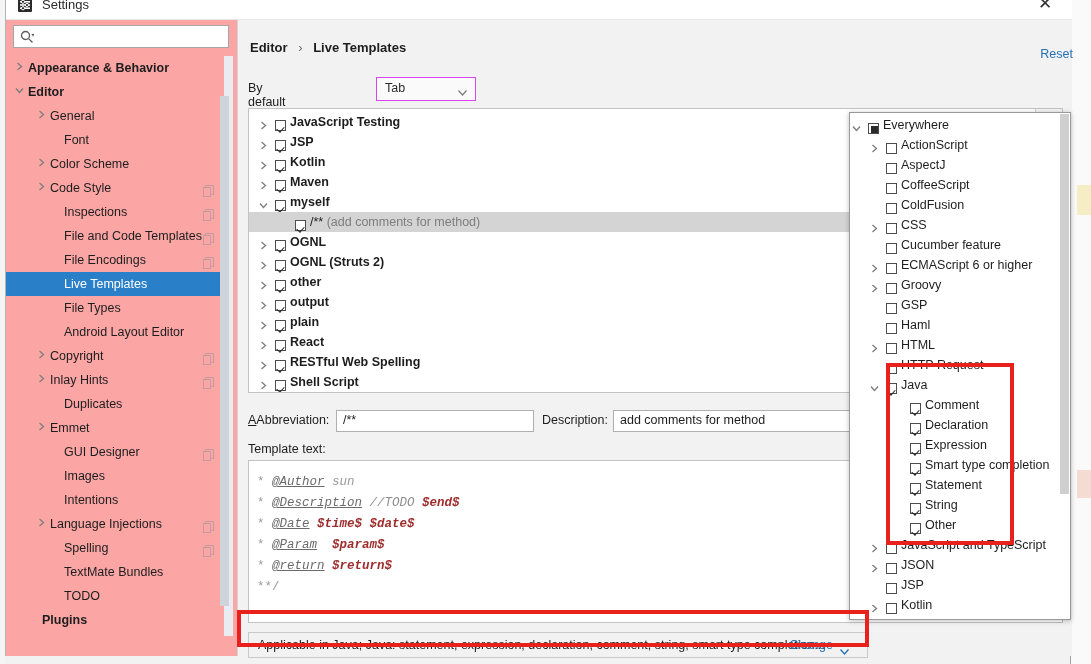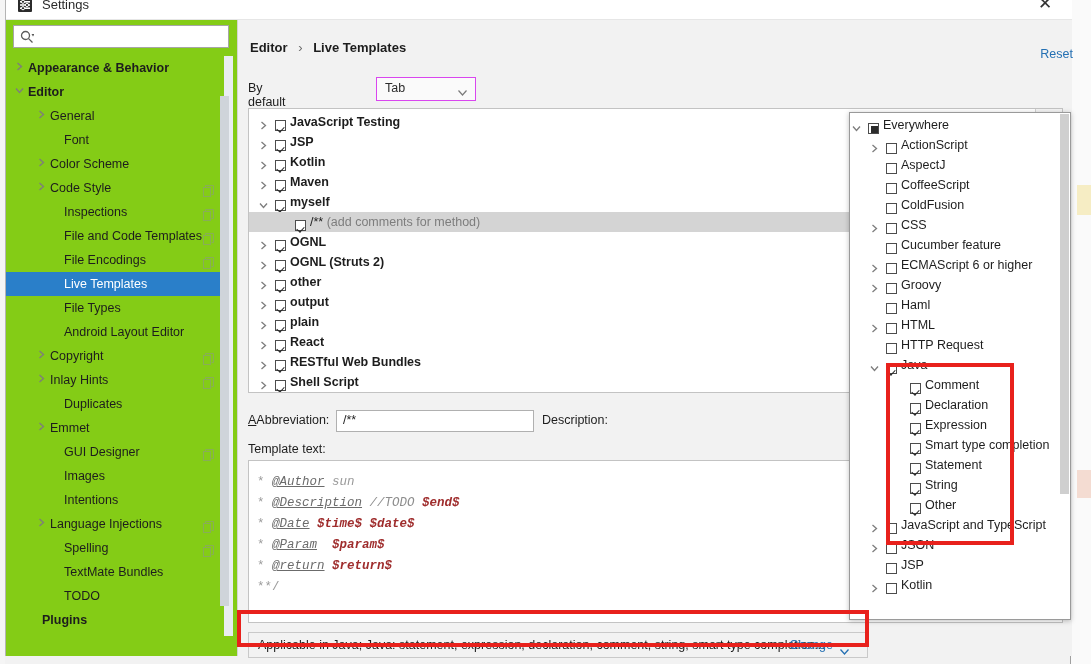--- a/index.html
+++ b/index.html
@@ -26,21 +26,21 @@
   .titlebar { position:absolute; left:0; top:0; width:1066px; height:20px; background:#ffffff;
               border-bottom:1px solid #e6e6e6; }
   .titlebar .ico { position:absolute; left:10px; top:-4px; width:18px; height:18px; background:#ffffff;
                    display:flex; align-items:center; justify-content:center; }
   .titlebar .ico svg { display:block; }
   .titlebar .title { position:absolute; left:36px; top:-3px; font-size:13px; color:#2b2b2b; }
   .titlebar .close { position:absolute; right:16px; top:-6px; width:22px; height:20px;
                      font-size:17px; line-height:20px; text-align:center; color:#333; cursor:default; }
 
   
-  .leftcol { position:absolute; left:0; top:20px; width:231px; height:636px; background:#84cc16; }
+  .leftcol { position:absolute; left:0; top:20px; width:231px; height:636px; background:#fca5a5; }
   .searchwrap { position:absolute; left:7px; top:5px; width:216px; height:23px; background:#ffffff;
                 border:1px solid #a6a6a6; }
   .searchwrap .magnifier { position:absolute; left:6px; top:4px; }
   .searchwrap input { position:absolute; left:26px; top:0; width:180px; height:21px; border:none; outline:none;
                       background:transparent; font-family:"Liberation Sans",sans-serif; font-size:12px; }
 
   .tree { position:absolute; left:0; top:36px; width:224px; height:600px; overflow:hidden; }
   .tnode { position:relative; height:24px; line-height:24px; white-space:nowrap; cursor:default; }
   .tnode .arrow { position:absolute; width:14px; text-align:center; color:#6e6e6e; font-size:10px; }
   .tnode .lbl { position:absolute; font-size:12.5px; }
@@ -411,21 +411,21 @@
                   <path d="M2.5 1 L6.5 4.5 L2.5 8" fill="none" stroke="#7d7d7d" stroke-width="1.3"></path>
                 </svg></span>
               <span class="cbxwrap" style="left: 26px; top: 4px;"><span class="cbx checked"></span></span>
               <span class="nm" style="left: 41px;">React</span>
             </div>
             <div class="trow">
               <span class="arrow" style="top: 5px;"><svg width="9" height="9" viewBox="0 0 9 9">
                   <path d="M2.5 1 L6.5 4.5 L2.5 8" fill="none" stroke="#7d7d7d" stroke-width="1.3"></path>
                 </svg></span>
               <span class="cbxwrap" style="left: 26px; top: 4px;"><span class="cbx checked"></span></span>
-              <span class="nm" style="left: 41px;">RESTful Web Bundles</span>
+              <span class="nm" style="left: 41px;">RESTful Web Spelling</span>
             </div>
             <div class="trow">
               <span class="arrow" style="top: 5px;"><svg width="9" height="9" viewBox="0 0 9 9">
                   <path d="M2.5 1 L6.5 4.5 L2.5 8" fill="none" stroke="#7d7d7d" stroke-width="1.3"></path>
                 </svg></span>
               <span class="cbxwrap" style="left: 26px; top: 4px;"><span class="cbx checked"></span></span>
               <span class="nm" style="left: 41px;">Shell Script</span>
             </div>
           </div>
         <div class="plusbtn">
@@ -435,20 +435,23 @@
           </svg>
         </div>
       </div>
 
       <div class="fieldrow">
         <div class="flabel" style="left:0;"><u>A</u><span title="Abbreviation:"><span>Abbreviation:</span></span></div>
         <div class="finput" style="left:88px; width:198px;">
           <div class="txt">/**</div>
         </div>
         <div class="flabel" style="left:294px;">Description:</div>
+        <div class="finput" style="left:365px; width:450px;">
+          <div class="txt">add comments  for method</div>
+        </div>
       </div>
 
       <div class="tmpl-label">Template text:</div>
 
       <div class="tmpl-box">
         <div class="code" id="code-area"><div><span class="ast">*</span></div><div><span class="ast">* </span><span class="tag">@Author</span><span class="plainw"> sun</span></div><div><span class="ast">* </span><span class="tag">@Description</span><span class="ast"> </span><span class="todo">//TODO</span><span class="ast"> </span><span class="var">$end$</span></div><div><span class="ast">* </span><span class="tag">@Date</span><span class="ast"> </span><span class="var">$time$ $date$</span></div><div><span class="ast">* </span><span class="tag">@Param</span><span class="ast">  </span><span class="var">$param$</span></div><div><span class="ast">* </span><span class="tag">@return</span><span class="ast"> </span><span class="var">$return$</span></div><div><span class="ast">**/</span></div></div>
         <div class="tmpl-sb"></div>
       </div>
 
       <div class="statusbar">
@@ -517,20 +520,24 @@
         </div>
         <div class="prow">
           <span class="arrow" style="left: 18px; top: 5px;"><svg width="9" height="9" viewBox="0 0 9 9">
               <path d="M2.5 1 L6.5 4.5 L2.5 8" fill="none" stroke="#7d7d7d" stroke-width="1.3"></path>
             </svg></span>
           <span class="cbxwrap" style="left: 36px;"><span class="cbx"></span></span>
           <span class="nm" style="left: 51px;">Groovy</span>
         </div>
         <div class="prow">
           <span class="cbxwrap" style="left: 36px;"><span class="cbx"></span></span>
+          <span class="nm" style="left: 51px;">GSP</span>
+        </div>
+        <div class="prow">
+          <span class="cbxwrap" style="left: 36px;"><span class="cbx"></span></span>
           <span class="nm" style="left: 51px;">Haml</span>
         </div>
         <div class="prow">
           <span class="arrow" style="left: 18px; top: 5px;"><svg width="9" height="9" viewBox="0 0 9 9">
               <path d="M2.5 1 L6.5 4.5 L2.5 8" fill="none" stroke="#7d7d7d" stroke-width="1.3"></path>
             </svg></span>
           <span class="cbxwrap" style="left: 36px;"><span class="cbx"></span></span>
           <span class="nm" style="left: 51px;">HTML</span>
         </div>
         <div class="prow">

